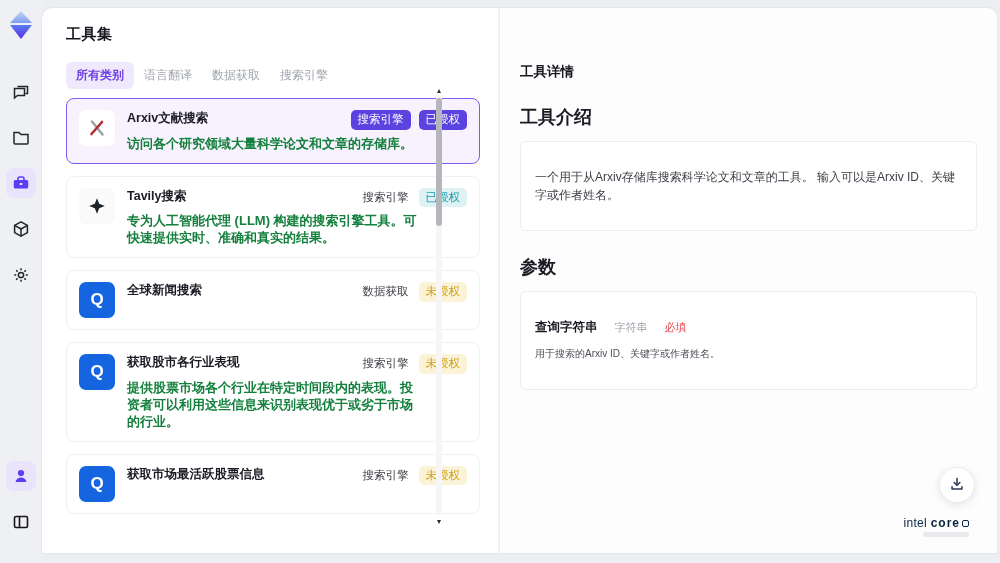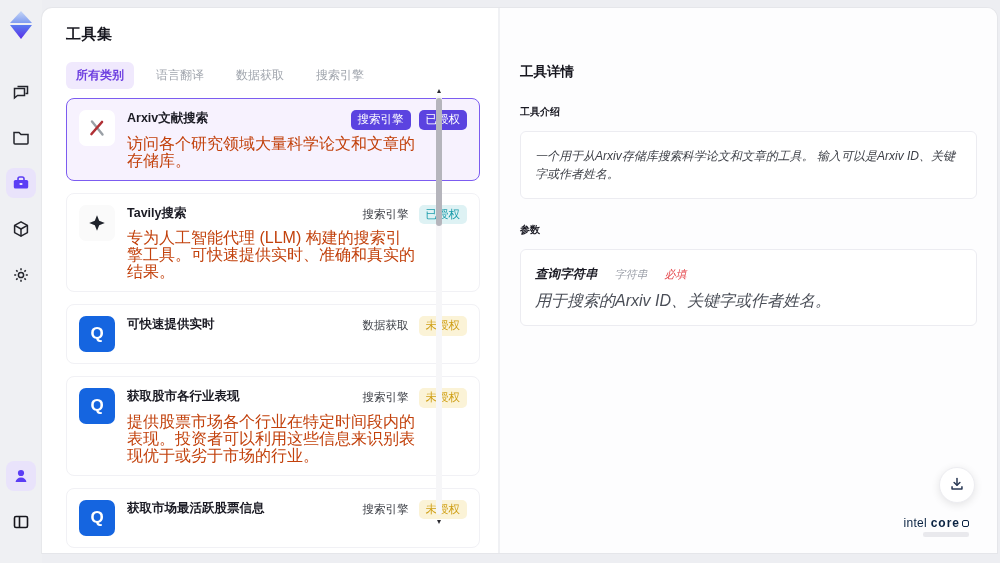--- a/index.html
+++ b/index.html
@@ -18,21 +18,21 @@
   .rail-bottom { margin-bottom:10px; display:flex; flex-direction:column; align-items:center; }
   .rail-btn.user-active { background:#e9e3fb; }
 
   
   .card { position:absolute; left:42px; top:8px; width:955px; height:545px;
     background:#ffffff; border-radius:10px 10px 0 0; box-shadow:0 0 0 1px rgba(0,0,0,0.03); overflow:hidden; }
 
   
   .col-left { position:absolute; left:0; top:0; width:408px; height:100%; padding:17px 0 0 24px; }
   .page-title { font-size:15px; font-weight:bold; color:#17171f; letter-spacing:.5px; }
-  .tabs { margin-top:18px; display:flex; align-items:center; gap:12px; }
+  .tabs { margin-top:18px; display:flex; align-items:center; gap:0; }
   .tab { border:none; background:transparent; font-size:12px; color:#a1a6ae; padding:5px 10px;
     border-radius:6px; cursor:pointer; font-family:inherit; }
   .tab.active { background:#f0e9fd; color:#6d3fe0; font-weight:bold; }
 
   .tool-list { margin-top:9px; width:414px; height:460px; overflow:hidden; }
   .tool-card { position:relative; background:#fff; border:1px solid #f1f1f5; border-radius:8px;
     padding:11px 12px 11px 12px; margin-bottom:12px; display:flex; gap:12px; cursor:pointer; }
   .tool-card.selected { background:#f7f2fe; border:1.5px solid #7c5cf0; }
   .tool-icon { flex:0 0 36px; width:36px; height:36px; border-radius:7px; background:#fafafa;
     display:flex; align-items:center; justify-content:center; overflow:hidden; }
@@ -41,45 +41,45 @@
   .tool-icon.icon-q span { color:#fff; font-weight:bold; font-size:17px; }
   .tool-body { flex:1; min-width:0; }
   .tool-top { display:flex; align-items:flex-start;text-align:center; }
   .tool-title { font-size:12.5px; font-weight:bold; color:#1b1b24; line-height:17px; }
   .tool-badges { margin-left:auto; display:flex; gap:8px; align-items:center; flex:0 0 auto; }
   .badge { font-size:11.5px; line-height:1; padding:4px 7px; border-radius:5px; white-space:nowrap; }
   .badge.solid { background:#5b43e0; color:#ffffff; }
   .badge.plain { background:transparent; color:#3c3f46; padding:4px 2px; }
   .badge.cyan { background:#def2f4; color:#1d9cab; }
   .badge.yellow { background:#fbf3d7; color:#cf9f17; }
-  .tool-desc { margin-top:5px; font-size:16px; color:#c2410c; line-height:17px; max-width:290px; }
+  .tool-desc { margin-top:5px; font-size:13px; color:#15803d; line-height:17px; max-width:290px;font-weight:bold; }
 
   
   .scrollbar { position:absolute; right:6px; top:78px; bottom:10px; width:10px; }
   .scroll-track { position:absolute; left:2px; top:10px; bottom:28px; width:6px; background:#f6f6f8; border-radius:3px; }
   .scroll-thumb { position:absolute; left:2px; top:12px; width:6px; height:128px; background:#b5b5bc; border-radius:3px; }
   .scroll-up, .scroll-down { position:absolute; left:0; width:10px; height:10px; font-size:8px;
     color:#2a2a30; text-align:center; line-height:10px; }
   .scroll-up { top:0; }
   .scroll-down { bottom:16px; }
 
   
   .v-divider { position:absolute; left:456px; top:0; width:2px; height:100%; background:#f0f1f4; }
 
   
   .col-right { position:absolute; left:458px; top:0; right:0; height:100%; background:#fdfdfe; padding:19px 20px 0 20px; }
   .detail-title { font-size:13.5px; font-weight:bold; color:#17171f;margin-top:36px; }
-  .section-h { font-size:10px; font-weight:bold; color:#1b1b24; margin-top:24px; }
+  .section-h { font-size:18px; font-weight:bold; color:#1b1b24; margin-top:24px; }
   .detail-box { margin-top:12px; background:#ffffff; border:1px solid #ececf1; border-radius:6px;
-    padding:15px 14px; font-size:12px; color:#3c3f46; line-height:18px;font-style:italic; }
+    padding:26px 14px; font-size:12px; color:#3c3f46; line-height:18px; }
   .param-line { display:flex; align-items:baseline; gap:17px; }
   .param-name { font-size:12.5px; font-weight:bold; color:#1b1b24; }
   .param-type { font-size:11px; color:#9b9fa8; }
   .param-required { font-size:11px; color:#e5484d; }
-  .param-desc { margin-top:9px; font-size:16px; color:#4a4e57; }
+  .param-desc { margin-top:9px; font-size:10px; color:#4a4e57; }
 
   
   .fab { position:absolute; right:22px; bottom:50px; width:36px; height:36px; border-radius:50%;
     background:#ffffff; border:1px solid #ededf1; box-shadow:0 2px 8px rgba(0,0,0,.10);
     display:flex; align-items:center; justify-content:center; cursor:pointer; }
   .brand { position:absolute; right:28px; bottom:16px; text-align:center; color:#0a2342; }
   .brand .word { font-size:12px; letter-spacing:.3px; white-space:nowrap; }
   .brand .word b { font-weight:bold; }
   .brand .chip { display:inline-block; width:7px; height:7px; border:1px solid #0a2342; border-radius:2px; margin-left:2px; }
   .brand .sub { margin-top:2px; height:5px; width:46px; margin-left:auto; margin-right:0; background:#e3e4e8; border-radius:2px; opacity:.8; }
@@ -219,21 +219,21 @@
       <div class="tool-desc">专为人工智能代理 (LLM) 构建的搜索引擎工具。可快速提供实时、准确和真实的结果。</div>
     </div>
   </div>
 
   <div class="tool-card">
     <div class="tool-icon icon-q">
             <span>Q</span>
           </div>
     <div class="tool-body">
       <div class="tool-top">
-        <span class="tool-title">可快速提供实时</span>
+        <span class="tool-title">全球新闻搜索</span>
         <span class="tool-badges">
           <span class="badge plain">数据获取</span>
           <span class="badge yellow">未授权</span>
         </span>
       </div>
     </div>
   </div>
 
   <div class="tool-card">
     <div class="tool-icon icon-q">

